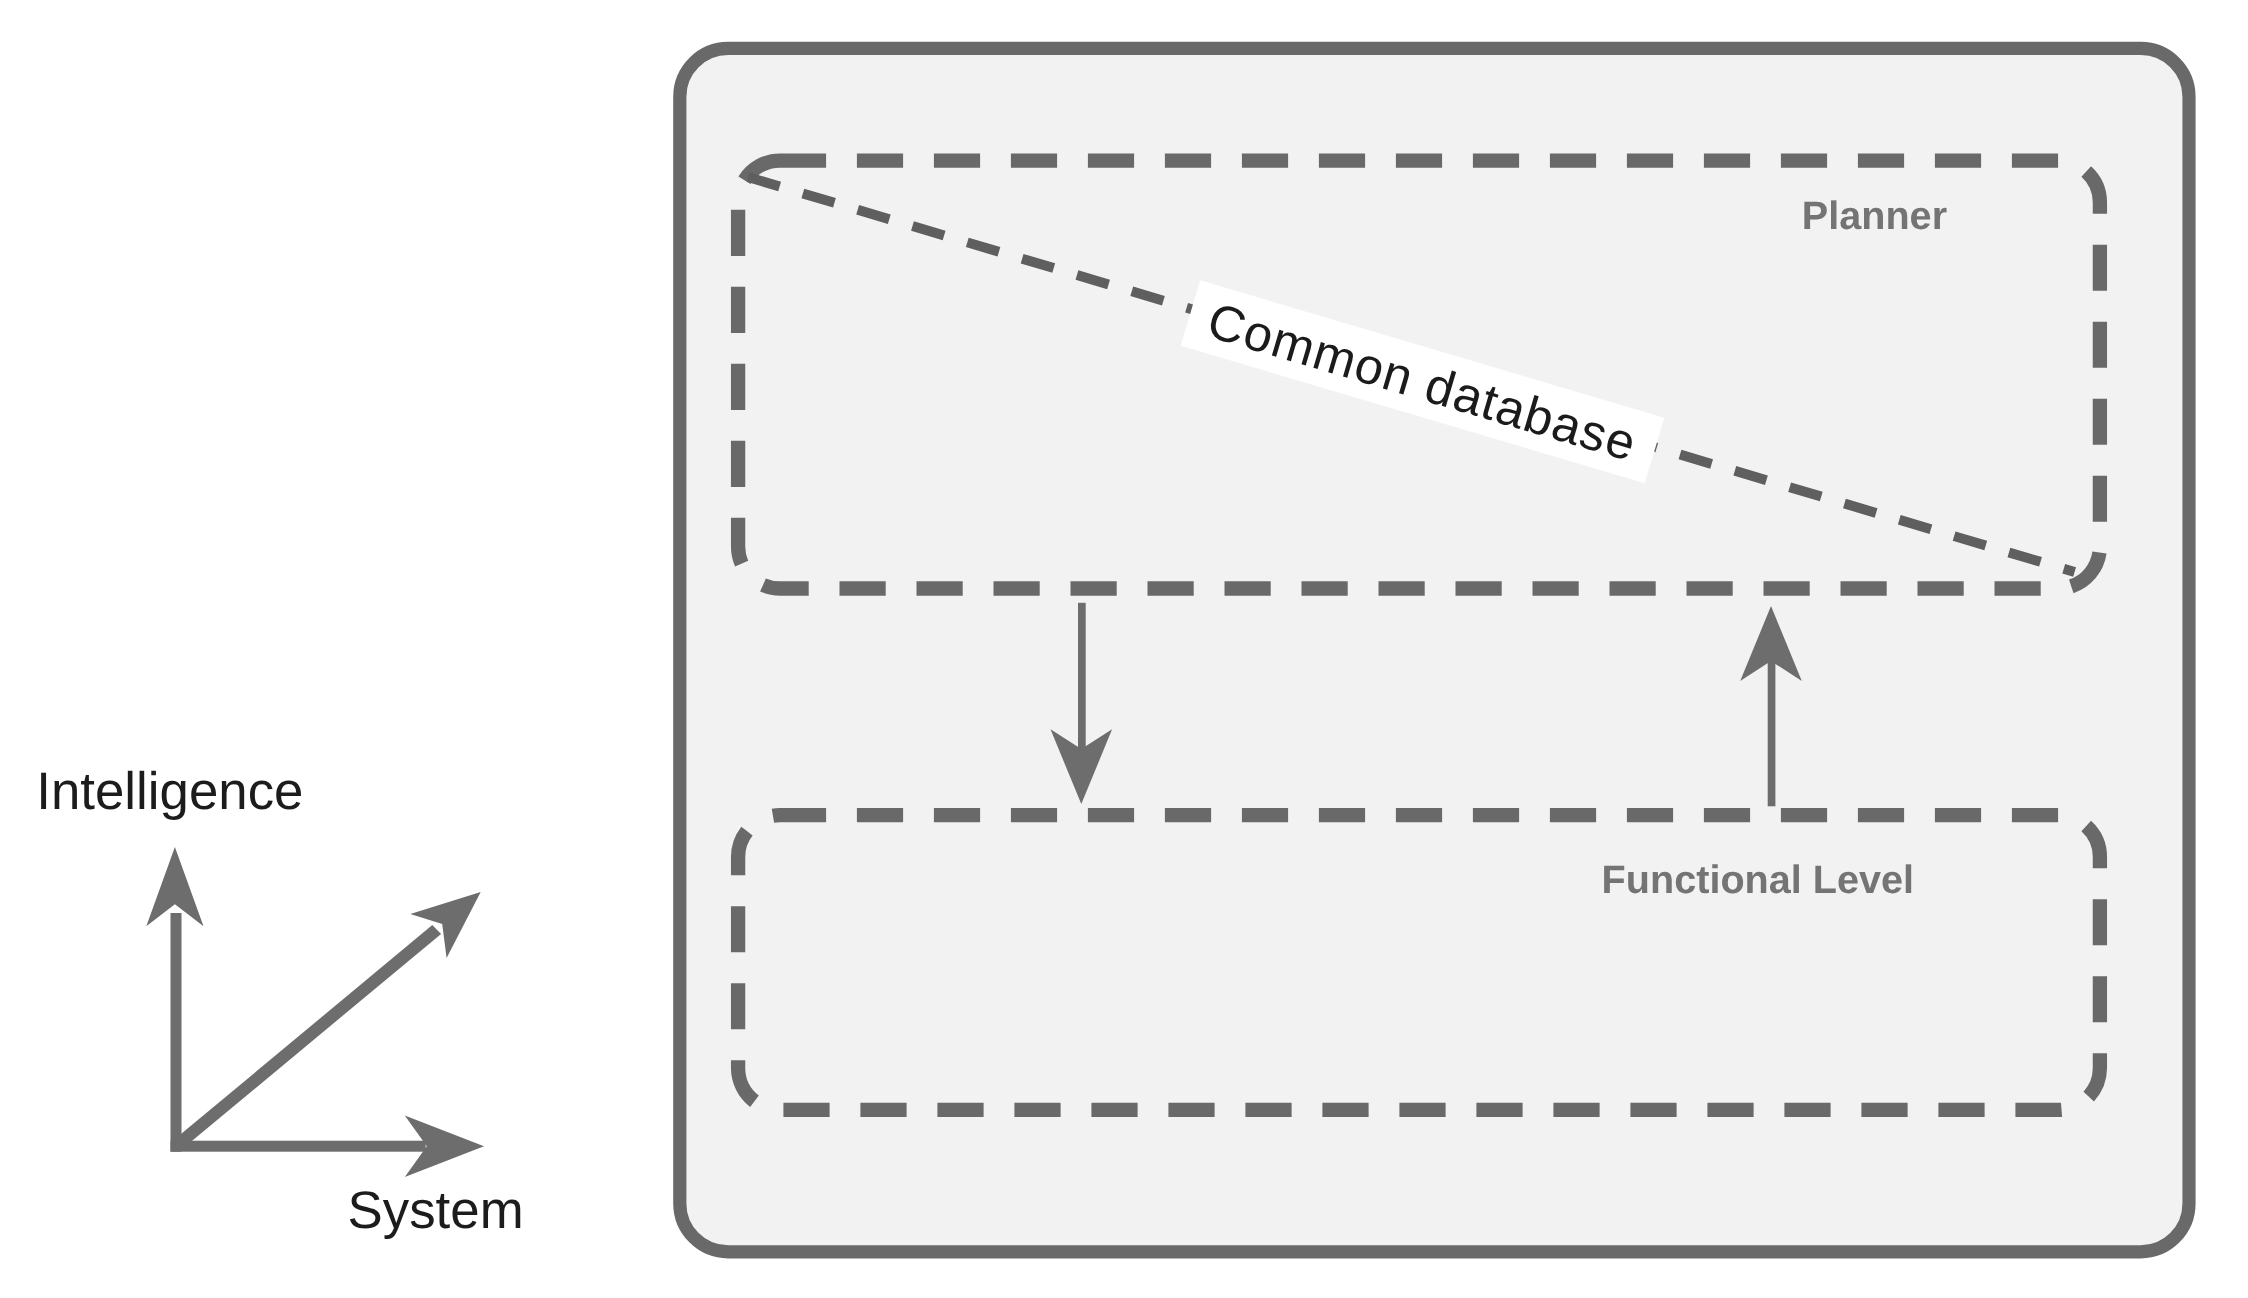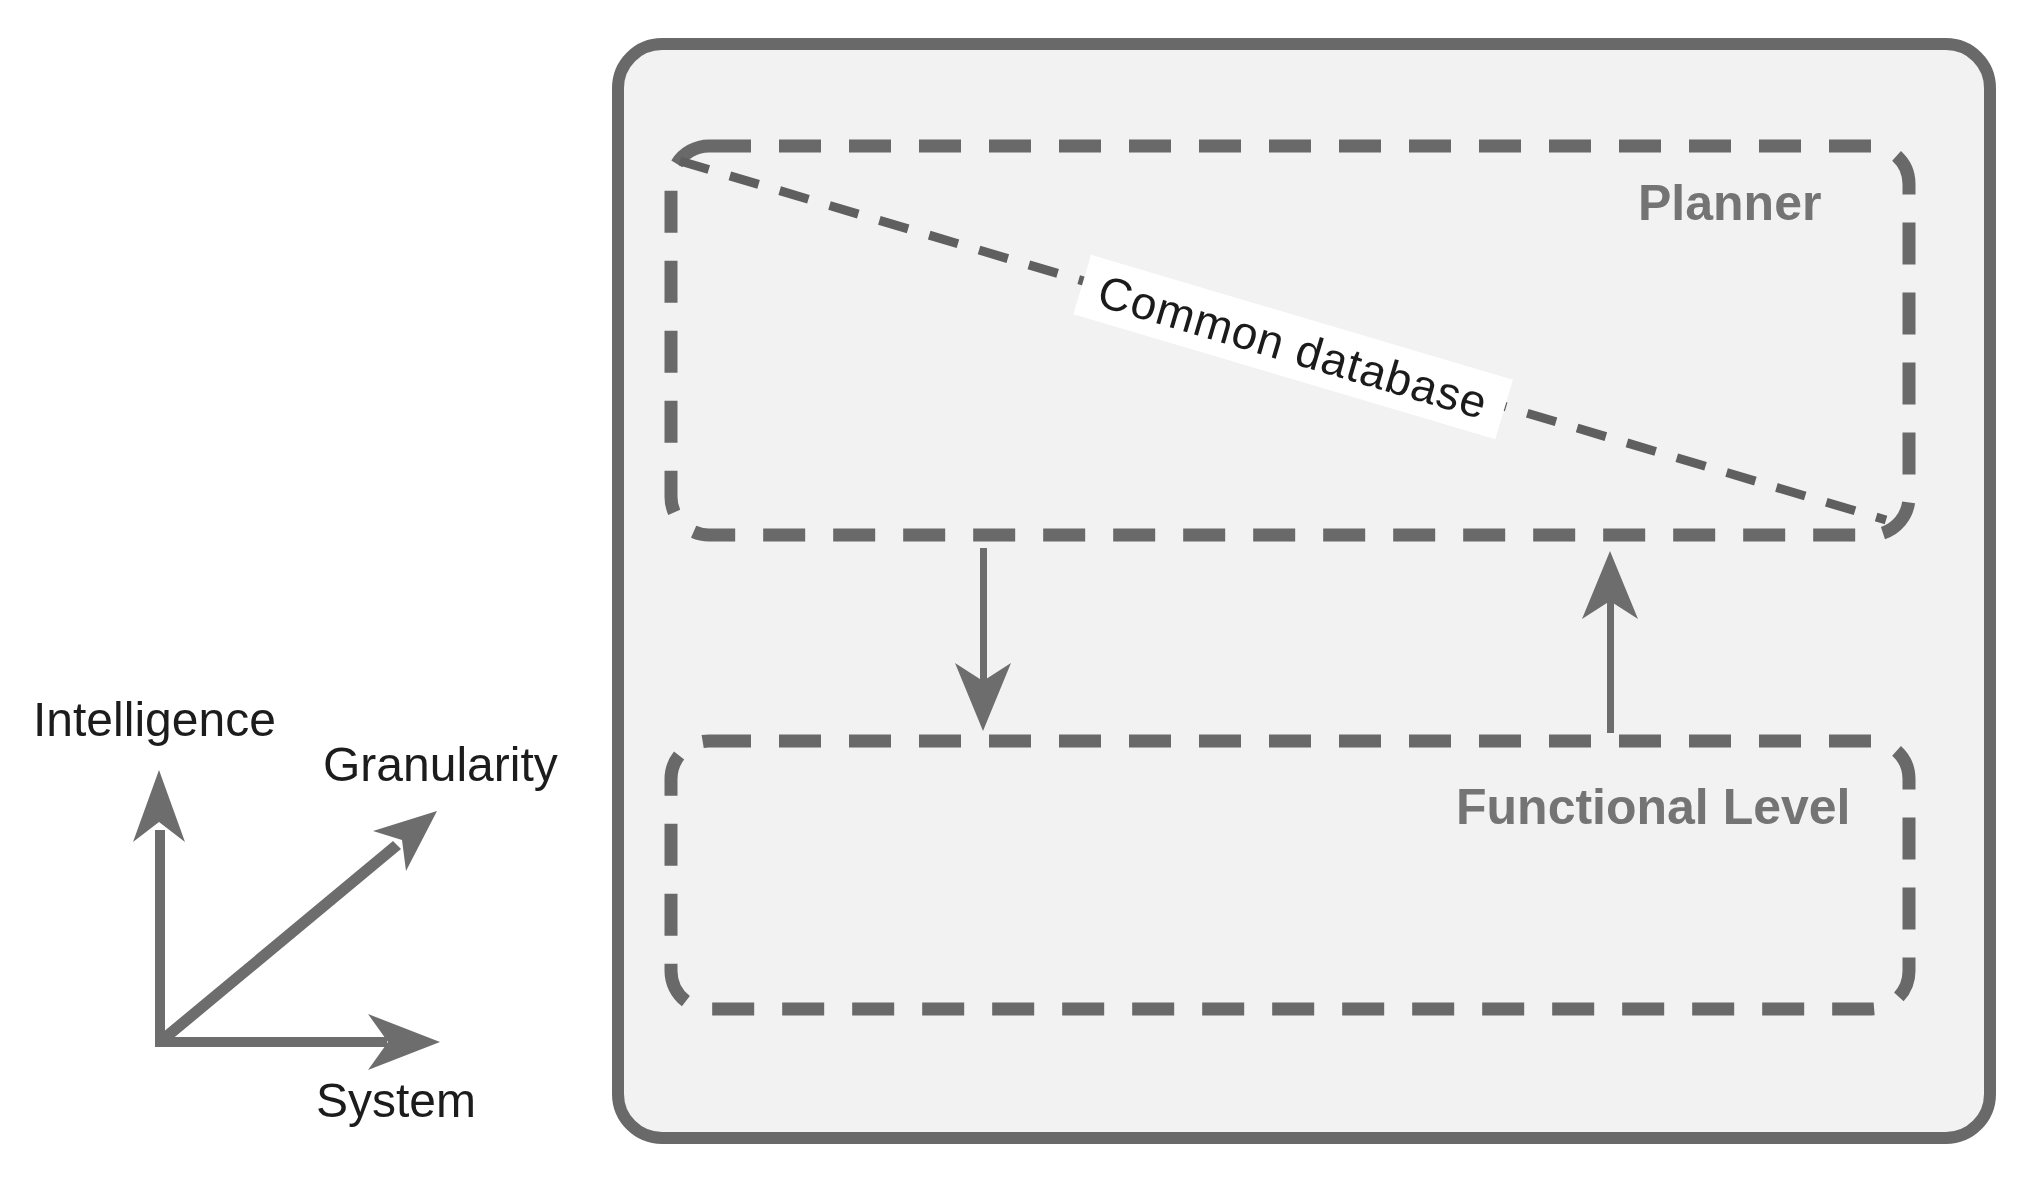--- a/index.html
+++ b/index.html
@@ -26,21 +26,21 @@
     position: absolute;
     white-space: nowrap;
     line-height: 1;
   }
   .axis-label {
     font-size: 48px;
     font-weight: 400;
     color: #1c1c1c;
   }
   .zone-label {
-    font-size: 50px;
+    font-size: 36px;
     font-weight: 700;
     color: #747474;
   }
   .db-label {
     left: 1293px;
     top: 347px;
     transform: translate(-50%, -50%) rotate(16.5deg);
     font-size: 46px;
     font-weight: 400;
     color: #1b1b1b;
@@ -94,21 +94,20 @@
 
       <g>
         <polygon points="156,1038 164,1046 401,849 393,841"></polygon>
         <polygon points="437,811 373,831 402,840 406,871"></polygon>
       </g>
     </g>
   </svg>
 
   <div class="label axis-label lbl-intelligence">Intelligence</div>
 
-  <div class="label axis-label lbl-granularity">Granularity</div>
 
   <div class="label axis-label lbl-system">System</div>
 
   <div class="label zone-label lbl-planner">Planner</div>
 
 
   <div class="label zone-label lbl-functional">Functional Level</div>
 
   <div class="label db-label">Common database</div>
 

